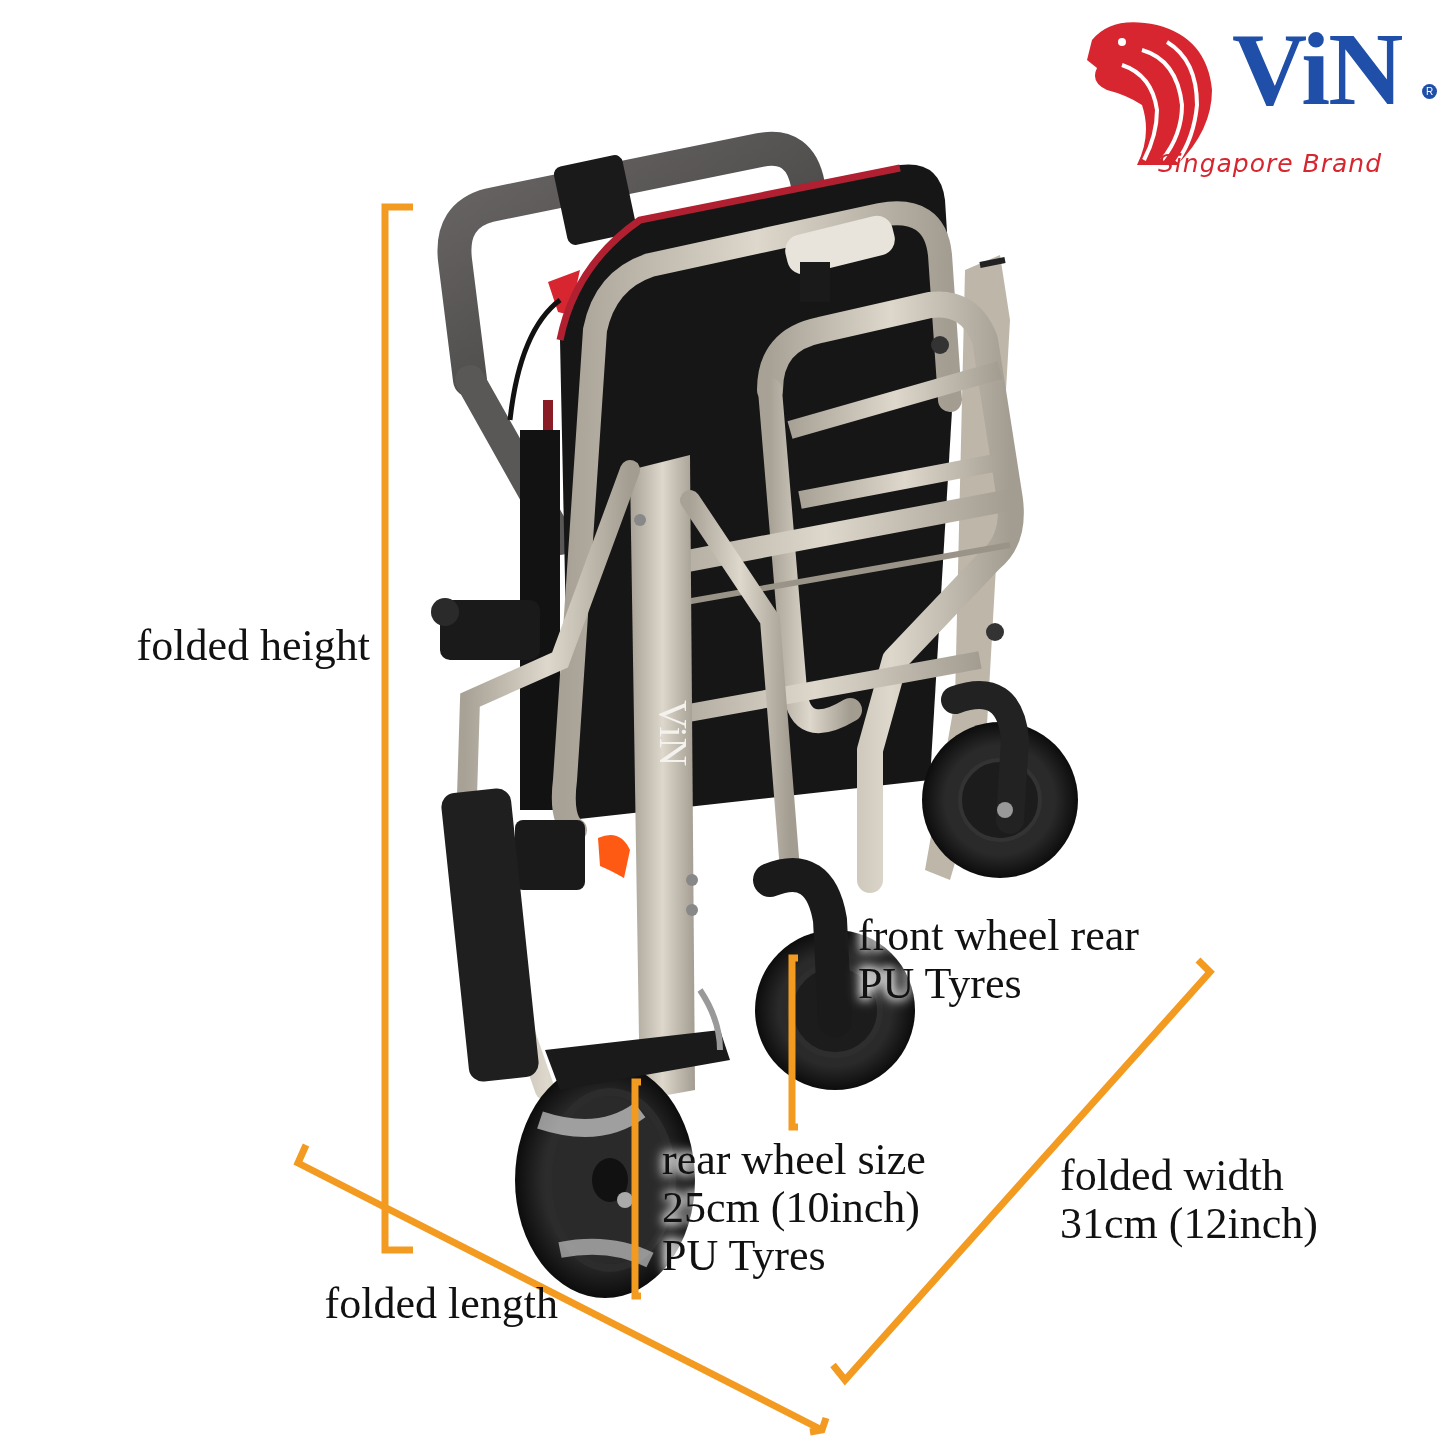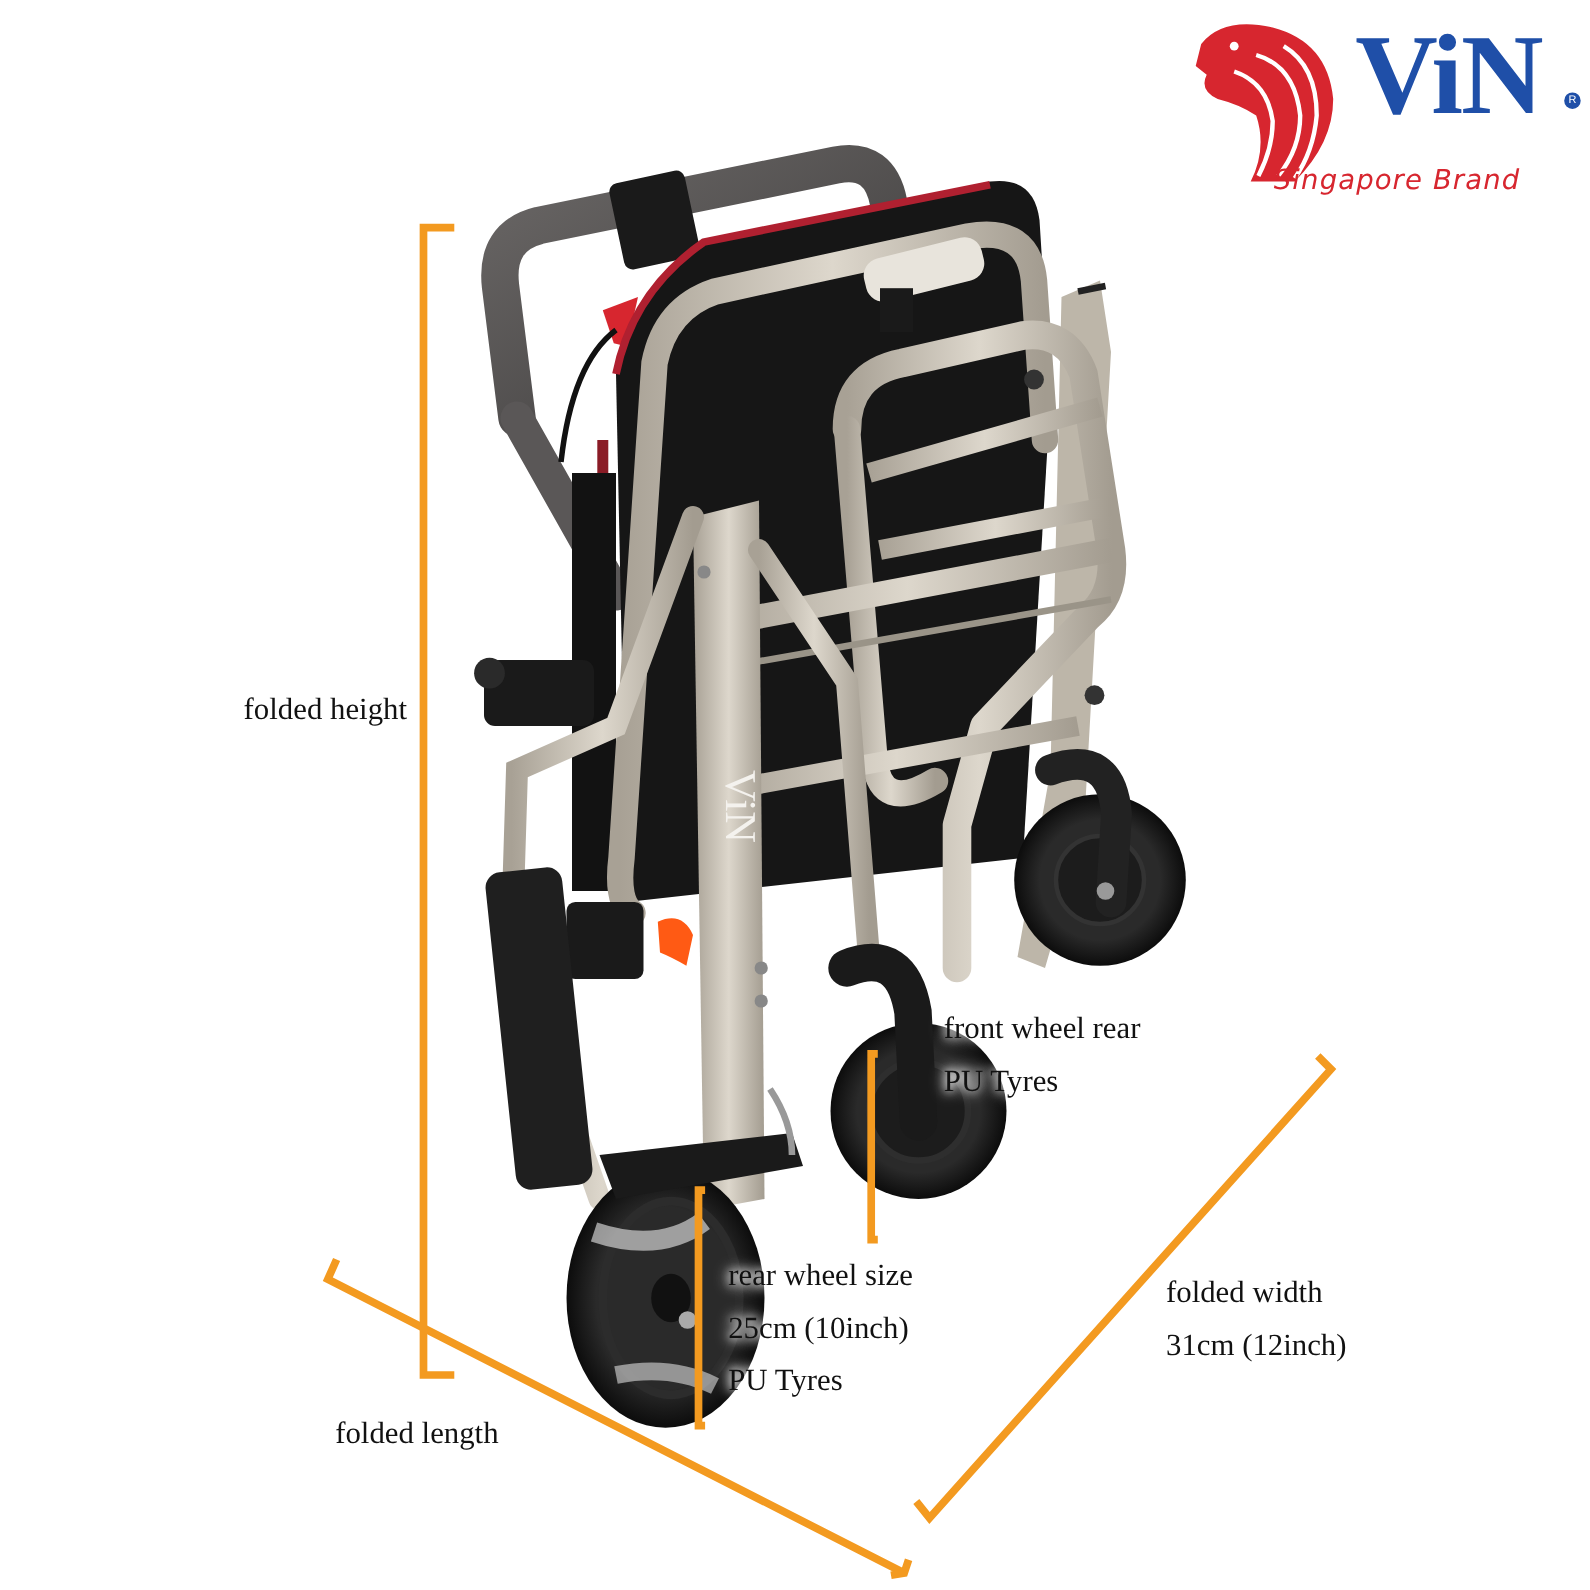--- a/index.html
+++ b/index.html
@@ -1,18 +1,18 @@
 <!DOCTYPE html>
 <html><head>
 <meta charset="utf-8">
 <style>
   html, body { margin:0; padding:0; background:#ffffff; }
   body { width:1445px; height:1445px; position:relative; overflow:hidden; font-family:"Liberation Serif","DejaVu Serif",serif; }
   .canvas { position:absolute; left:0; top:0; width:1445px; height:1445px; }
-  .label { position:absolute; color:#111; font-family:"Liberation Serif","DejaVu Serif",serif; font-size:28px; line-height:48px; white-space:nowrap; }
+  .label { position:absolute; color:#111; font-family:"Liberation Serif","DejaVu Serif",serif; font-size:44px; line-height:48px; white-space:nowrap; }
   .label .line { display:block; }
   .right { text-align:right; }
   .logo { position:absolute; left:1082px; top:20px; width:360px; height:150px; }
   .logo-word { position:absolute; left:150px; top:-6px; font-family:"Liberation Serif","DejaVu Serif",serif; font-weight:bold; font-size:104px; color:#1f4fa8; letter-spacing:-2px; line-height:110px; }
   .logo-reg { position:absolute; left:340px; top:64px; width:15px; height:15px; border-radius:50%; background:#1f4fa8; color:#fff; font-family:"Liberation Sans",sans-serif; font-size:10px; line-height:15px; text-align:center; }
   .logo-tag { position:absolute; left:76px; top:106px; font-family:"DejaVu Sans",sans-serif; font-style:italic; font-size:25px; color:#d7262f; letter-spacing:1px;margin-top:23px; }
   .shadow-text { text-shadow:0 0 8px #fff, 0 0 12px #fff, 0 0 16px #fff; }
 </style>
 </head>
 <body>
@@ -175,16 +175,16 @@
     <span class="line">PU Tyres</span>
   </div>
 
   
   <div class="label" style="left:1060px; top:1152px;">
     <span class="line">folded width</span>
     <span class="line">31cm (12inch)</span>
   </div>
 
   
-  <div class="label right" style="left:200px; top:1280px; width:358px;text-align:center;">
+  <div class="label right" style="left:200px; top:1280px; width:358px;">
     <span class="line">folded length</span>
   </div>
 </div>
 
 </body></html>

